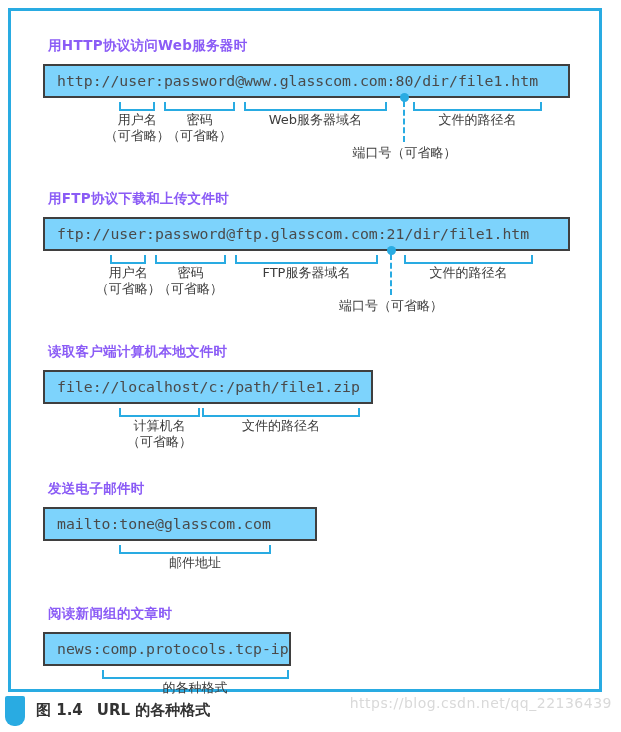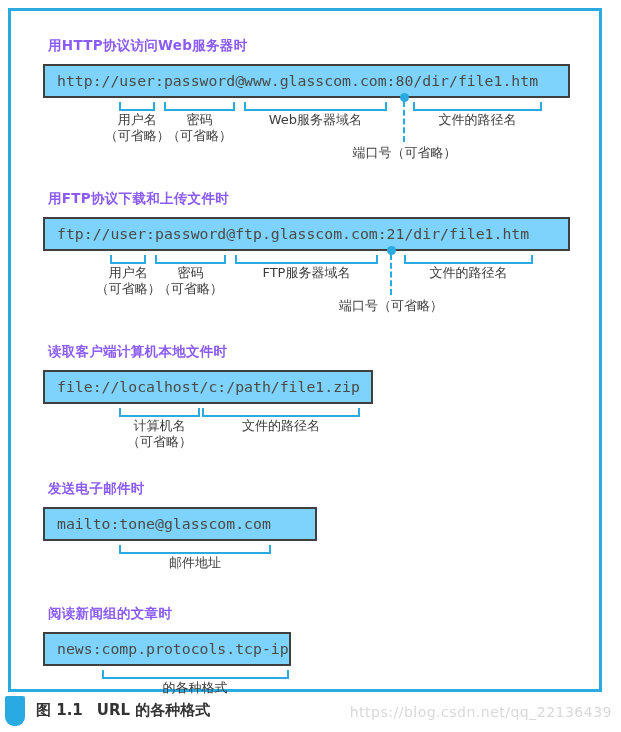--- a/index.html
+++ b/index.html
@@ -76,21 +76,21 @@
   .caption-tab{
     position:absolute;left:5px;top:1px;width:20px;height:30px;
     background:var(--accent);border-radius:2px 2px 9px 9px;
   }
   .caption{
     position:absolute;left:36px;top:6px;
     font-size:15px;font-weight:bold;color:#333;
     display:flex;gap:14px;white-space:nowrap;
   }
   .watermark{
-    position:absolute;right:9px;top:9px;
+    position:absolute;right:9px;top:0;
     font-size:14px;color:#d9d9d9;letter-spacing:0.5px;white-space:nowrap;
   }
 </style>
 </head>
 <body>
 
 <div class="frame">
   <div id="sections">
       <section class="url-section">
         <h3 class="sec-title">用HTTP协议访问Web服务器时</h3>
@@ -196,17 +196,17 @@
             </div>
           </div>
         </div>
       </section>
     </div>
 </div>
 
 <div class="caption-row">
   <div class="caption-tab"></div>
   <div class="caption">
-    <span>图 1.1</span>
+    <span>图 1.4</span>
     <span>URL 的各种格式</span>
   </div>
   <div class="watermark">https://blog.csdn.net/qq_22136439</div>
 </div>
 
 </body></html>

